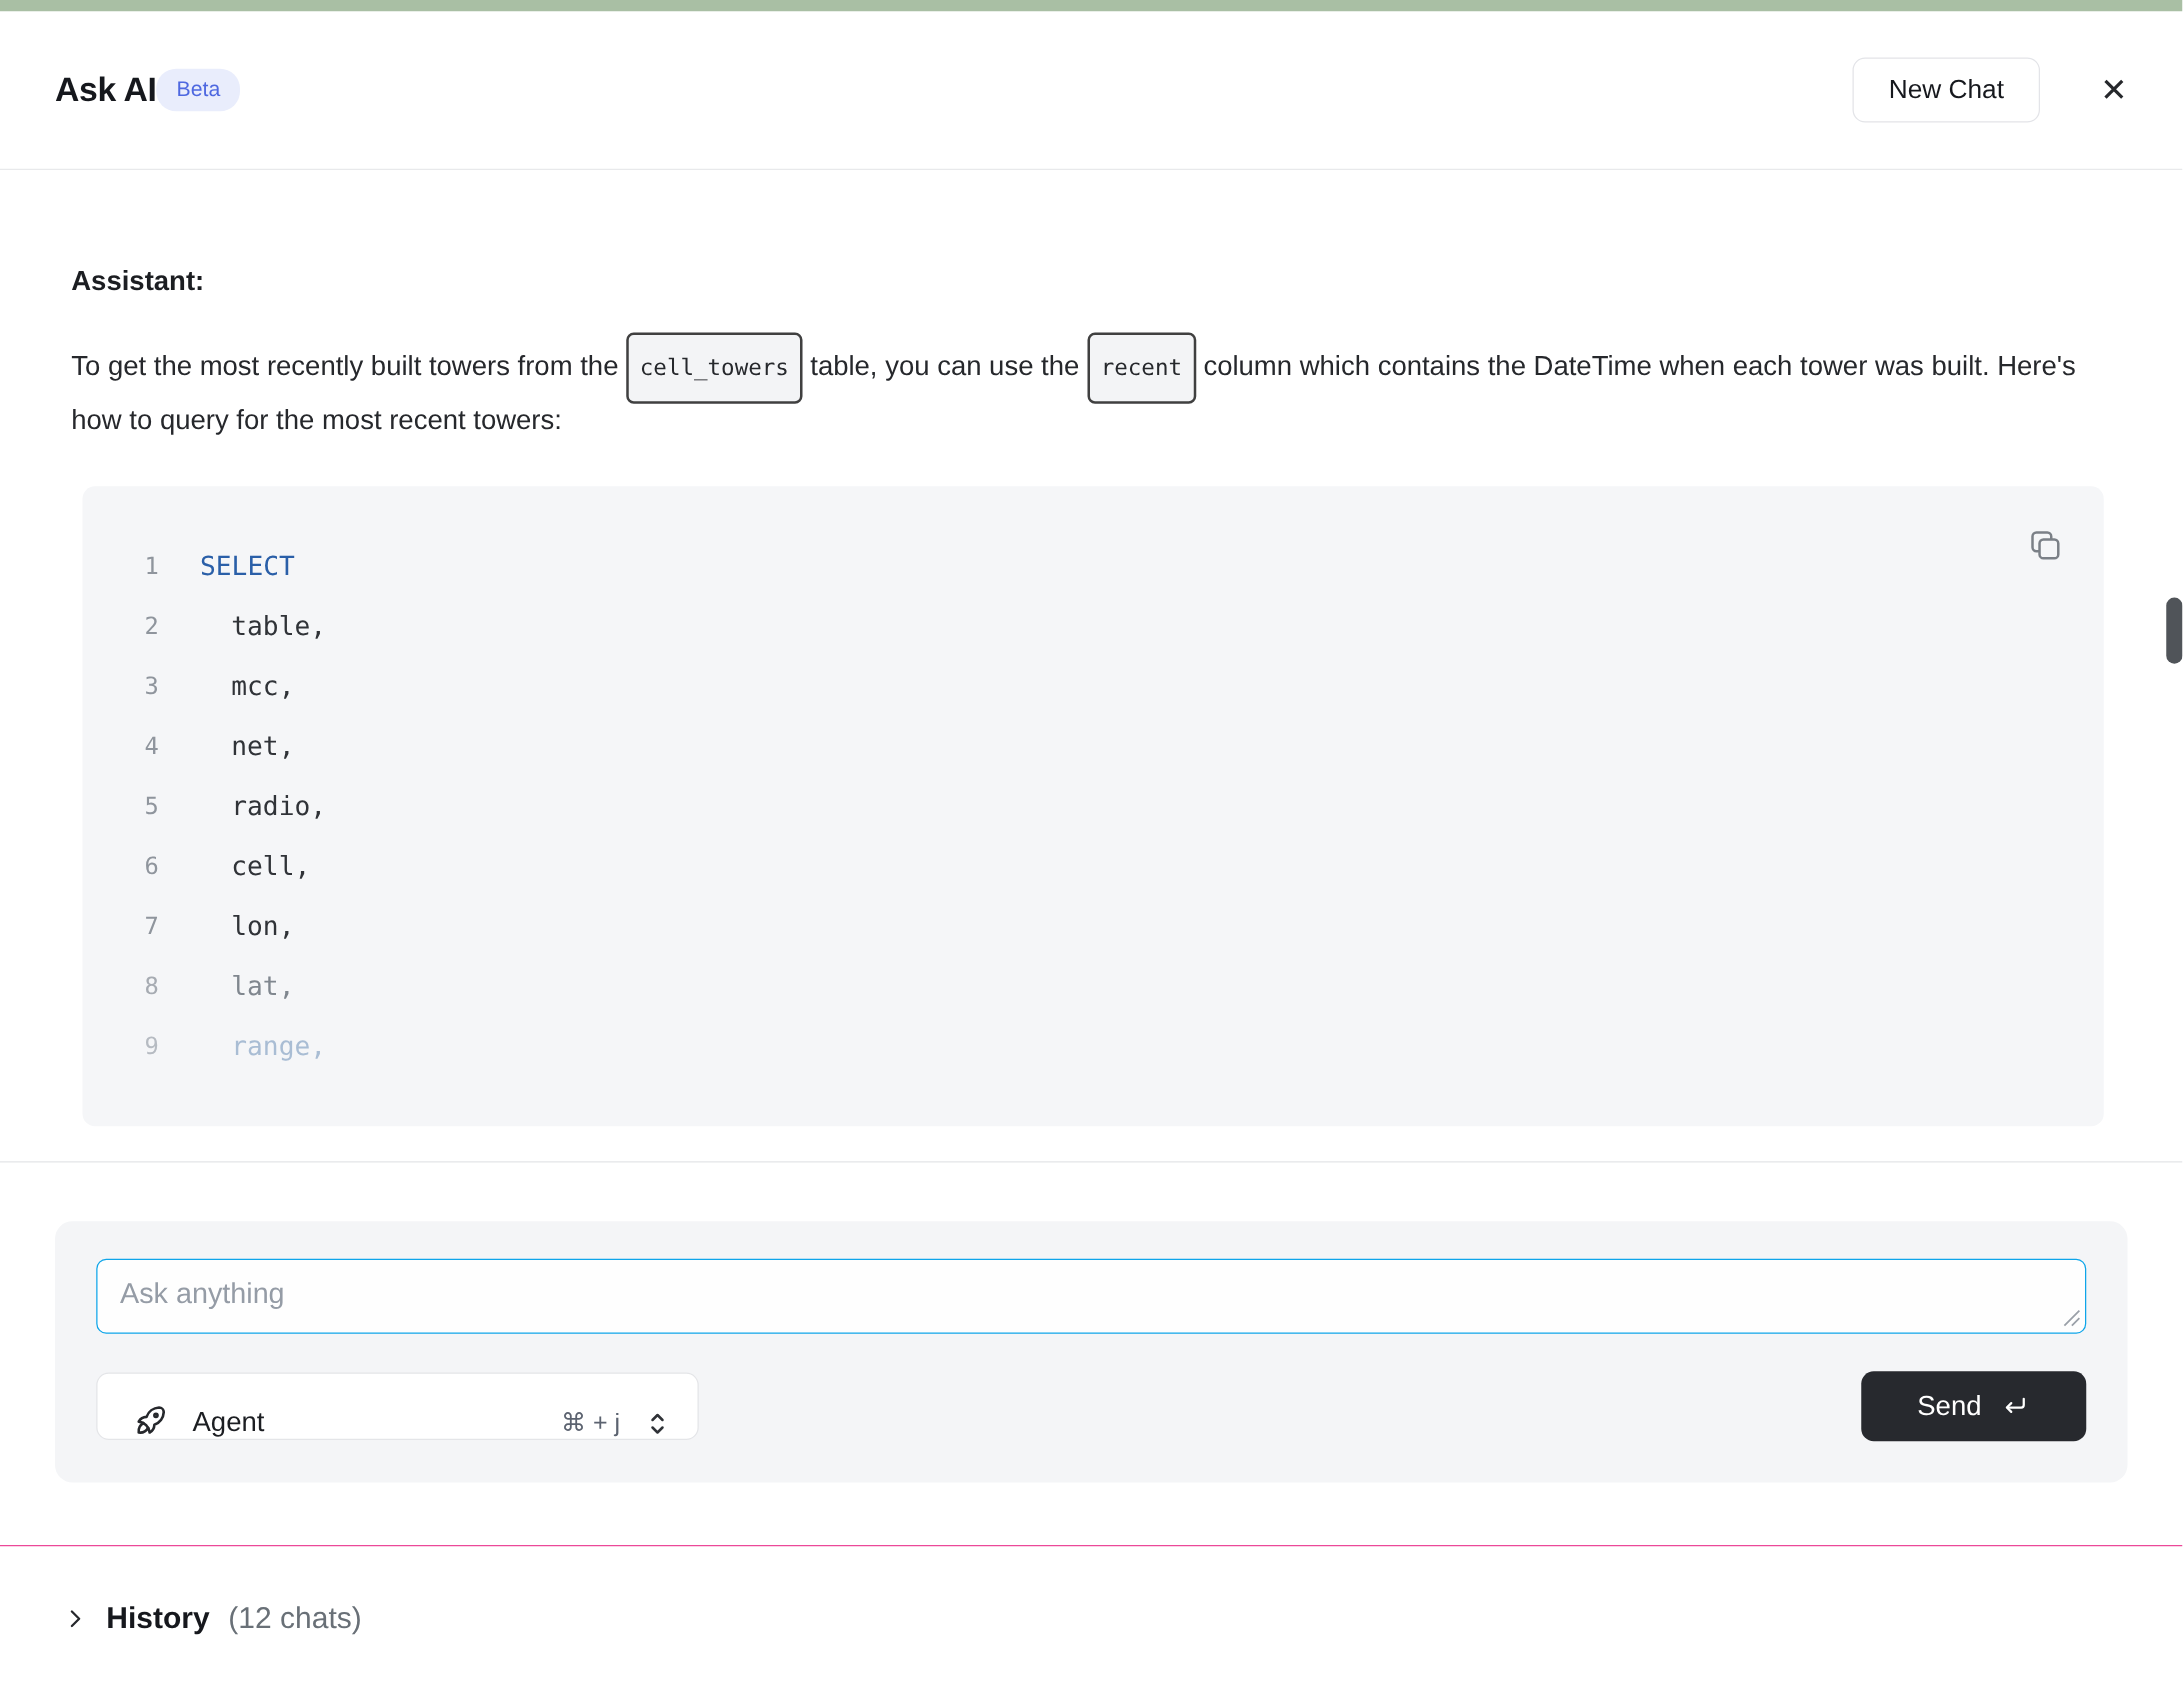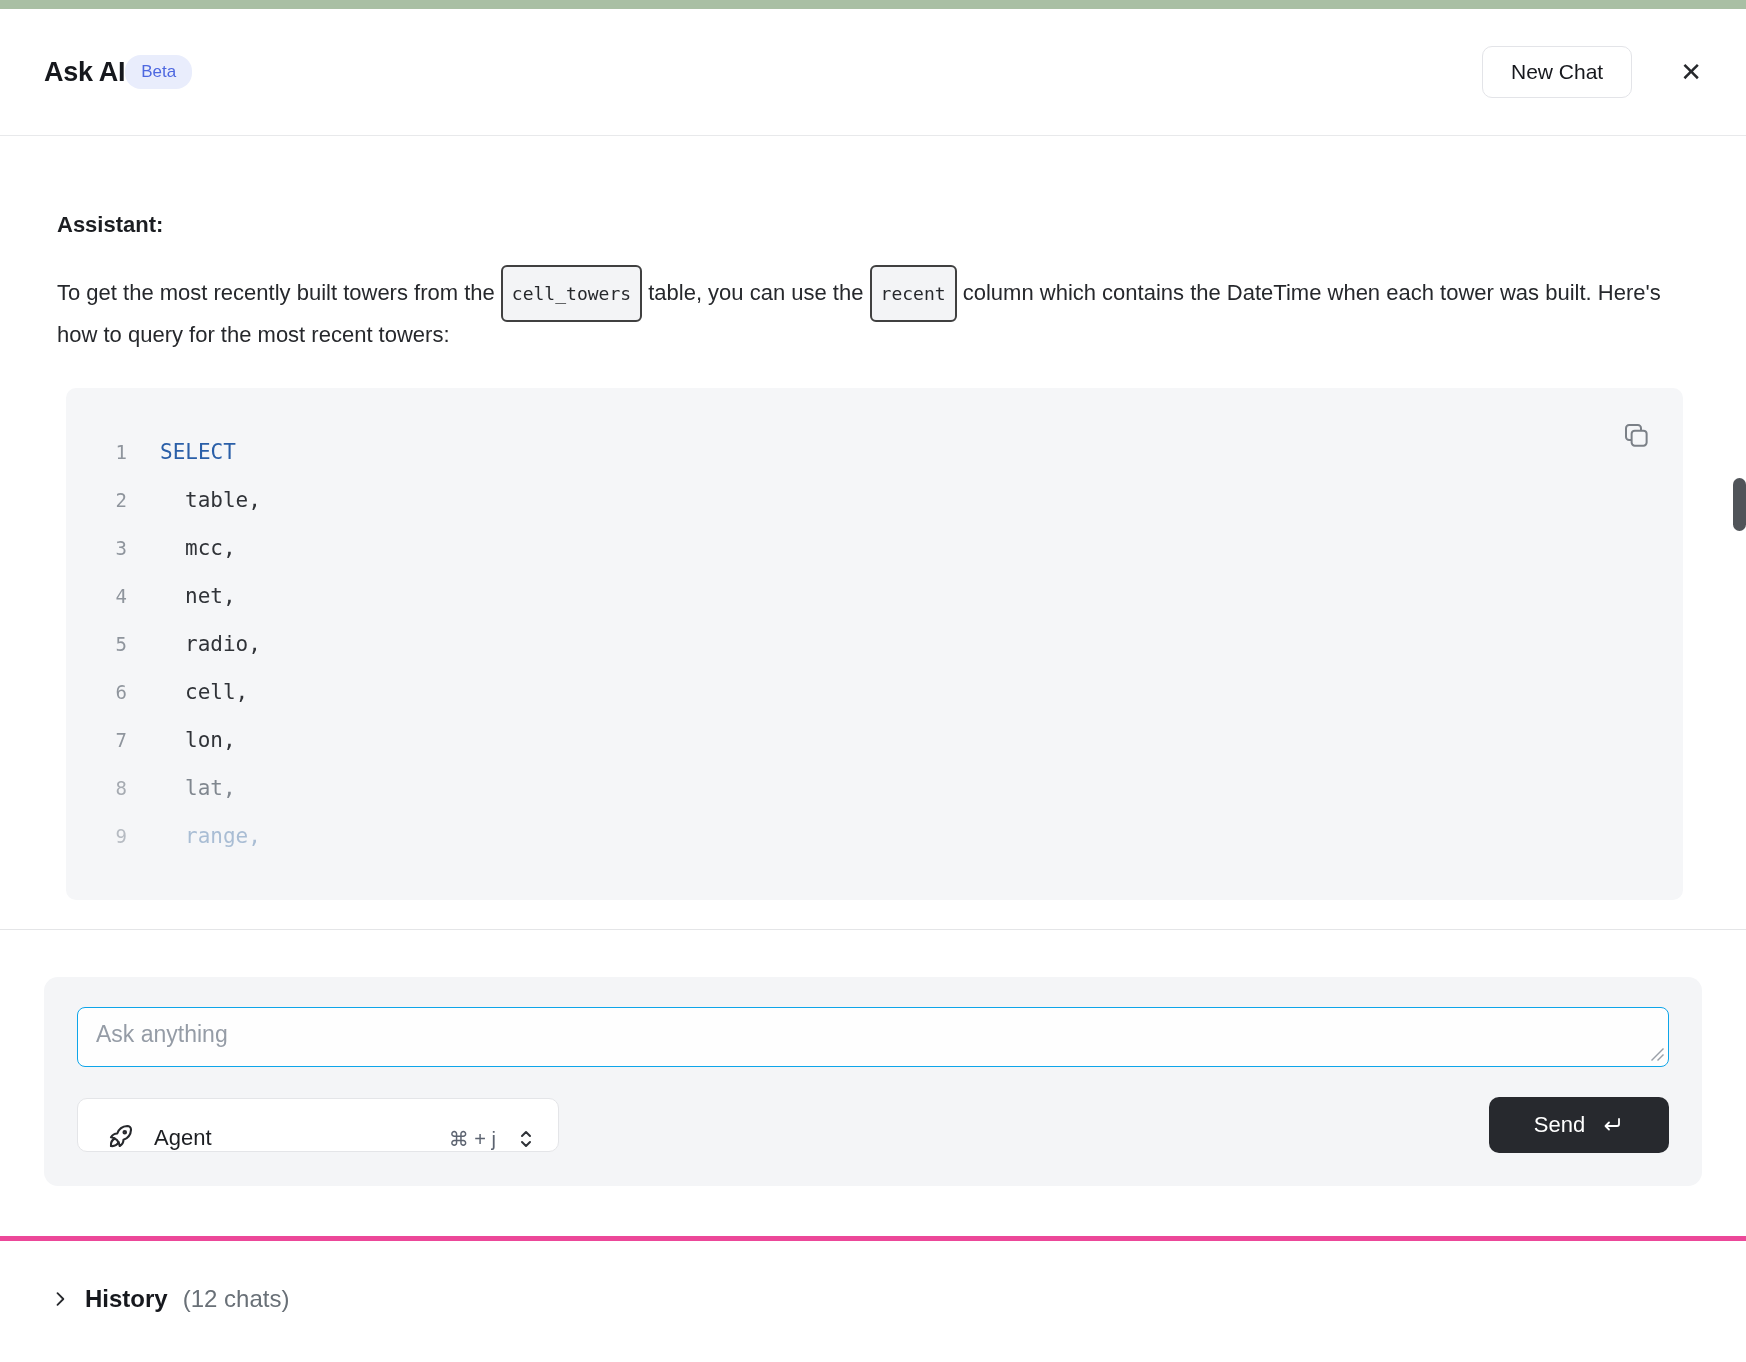--- a/index.html
+++ b/index.html
@@ -68,21 +68,21 @@
     border-radius: 10px; display: flex; align-items: flex-end; gap: 18px;
     padding: 0 20px 0 28px; cursor: pointer; font-family: inherit; }
   .mode-label { font-size: 22px; color: #1c1e22; }
   .mode-shortcut { margin-left: auto; font-size: 20px; color: #5c6370; }
   .send-btn { width: 180px; height: 56px; background: #27292e; color: #fff;
     border: none; border-radius: 10px; display: flex; align-items: center;
     justify-content: center; gap: 15px; font-size: 22px; cursor: pointer;
     font-family: inherit; }
 
   
-  .history { height: 107px; border-top: 5px solid #ec4899; }
+  .history { height: 107px; border-top: 1px solid #ec4899; }
   .history-toggle { margin: 44px 0 0 50px; background: none; border: none;
     display: flex; align-items: center; gap: 15px; cursor: pointer;
     font-family: inherit; }
   .history-label { font-size: 24px; font-weight: 600; color: #16181d; }
   .history-count { font-size: 24px; color: #697077; }
 
   
   .scrollbar-thumb { position: absolute; right: 0; top: 478px; width: 13px;
     height: 53px; background: #505459; border-radius: 8px; }
 </style>

